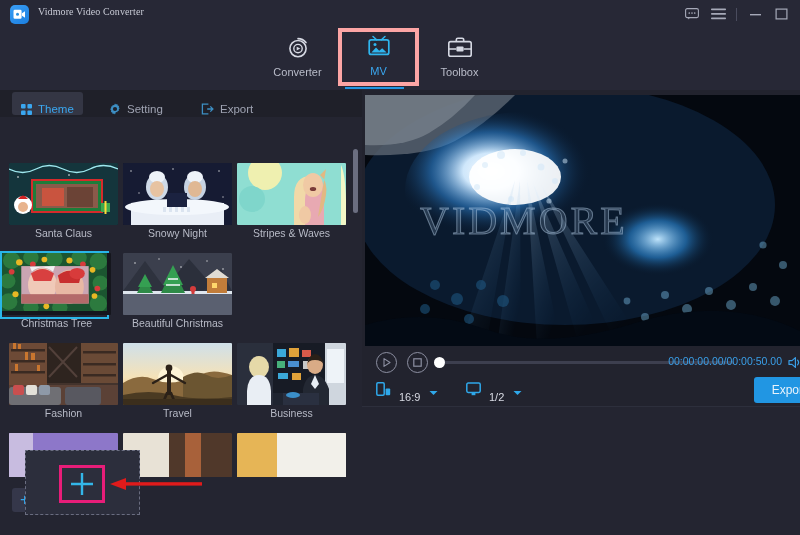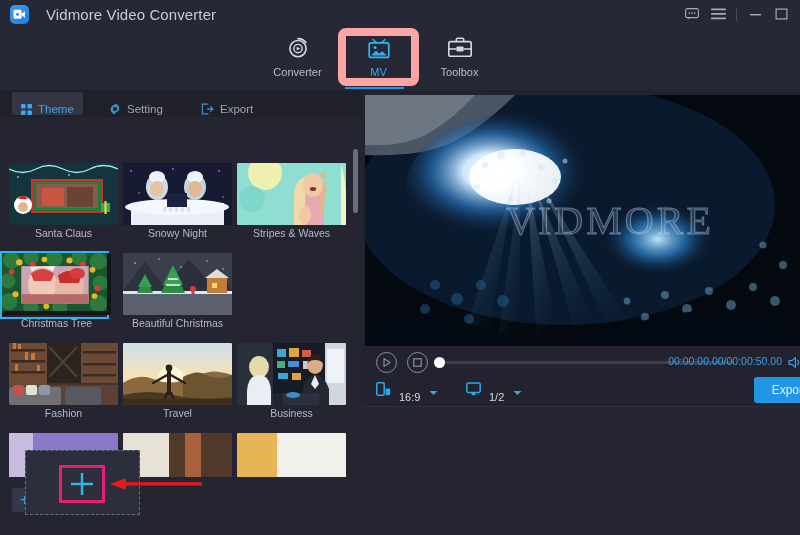--- a/index.html
+++ b/index.html
@@ -10,35 +10,35 @@
     color:#d5d7e0;
     -webkit-font-smoothing:antialiased;
   }
   #app{position:relative;width:800px;height:535px;background:#242531;}
 
   
   .titlebar{position:absolute;left:0;top:0;width:800px;height:28px;background:#272836;}
   .logo{position:absolute;left:10px;top:5px;width:19px;height:19px;border-radius:5px;
         background:linear-gradient(145deg,#3a9ef5,#1b7fe0);}
   .logo svg{position:absolute;left:3px;top:4px;}
-  .app-title{position:absolute;left:46px;top:6px;font-size:15px;color:#c9cbd6;letter-spacing:.1px;}
+  .app-title{position:absolute;left:38px;top:6px;font-size:10px;color:#c9cbd6;letter-spacing:.1px;font-family:Liberation Serif, serif;}
   .win-btns{position:absolute;right:6px;top:0;height:28px;display:flex;align-items:center;gap:0px;}
   .wb{width:26px;height:28px;display:flex;align-items:center;justify-content:center;cursor:pointer;}
   .wb svg{display:block;}
   .wsep{width:1px;height:13px;background:#4a4c5e;margin:0 5px;}
 
   
   .mainnav{position:absolute;left:0;top:28px;width:800px;height:62px;background:#272836;}
   .navwrap{position:absolute;left:257px;top:0;display:flex;}
   .navitem{width:81px;height:58px;display:flex;flex-direction:column;align-items:center;
            justify-content:flex-start;padding-top:5px;cursor:pointer;box-sizing:border-box;}
   .navitem .ico{height:30px;display:flex;align-items:center;justify-content:center;}
   .navitem .lbl{font-size:11px;color:#b9bcc9;margin-top:3px;}
   .navitem.active .lbl{color:#3aa7f0;}
-  .navitem.active{border:8px solid #fca5a5;border-radius:8px;padding-top:0;}
+  .navitem.active{border:4px solid #fca5a5;border-radius:0;padding-top:0;}
   .navunder{position:absolute;left:345px;top:87px;width:59px;height:2px;background:#2196e3;}
 
   
   .leftpanel{position:absolute;left:0;top:90px;width:362px;height:445px;background:#242531;}
   .subtabs{position:absolute;left:0;top:0;width:362px;height:27px;background:#1f2029;}
   .subtab{position:absolute;top:2px;height:23px;display:flex;align-items:flex-end;
           padding:0 9px;border-radius:3px;cursor:pointer;font-size:11.5px;color:#9fa3b2;box-sizing:border-box;}
   .subtab .sico{margin-right:6px;display:flex;align-items:center;}
   .subtab.active{background:#343644;color:#3aa7f0;}
   #tab-theme{left:12px;}
@@ -69,21 +69,21 @@
   .dropzone{position:absolute;left:25px;top:450px;width:115px;height:65px;
             border:1px dashed #6a6d80;background:#2c2e3c;box-sizing:border-box;}
   .dzhl{position:absolute;left:59px;top:465px;width:46px;height:38px;border:3px solid #e81d79;box-sizing:border-box;}
   .dzplus{position:absolute;left:68px;top:472px;width:28px;height:24px;}
   .arrow{position:absolute;left:110px;top:476px;width:92px;height:16px;}
 
   
   .preview{position:absolute;left:362px;top:90px;width:438px;height:445px;background:#22232e;}
   .video{position:absolute;left:3px;top:5px;width:435px;height:251px;overflow:hidden;background:#05080f;}
   .vidtext{position:absolute;left:0;top:0;width:435px;height:251px;display:flex;
-           align-items:center;justify-content:center;}
+           align-items:center;justify-content:flex-start;}
   .vidtext span{font-size:40px;letter-spacing:3px;color:rgba(175,205,235,.17);
                 -webkit-text-stroke:1px rgba(190,215,240,.45);font-family:"Liberation Serif",serif;
                 padding-left:55px;}
 
   .vctrl{position:absolute;left:362px;top:346px;width:438px;height:60px;background:#22232e;}
   .pbtn{position:absolute;top:6px;width:21px;height:21px;border:1.5px solid #8d90a2;border-radius:50%;
         display:flex;align-items:center;justify-content:center;cursor:pointer;box-sizing:border-box;}
   #btn-play{left:14px;}
   #btn-stop{left:45px;}
   .seek{position:absolute;left:77px;top:15px;width:295px;height:3px;background:#3d3f4f;border-radius:2px;cursor:pointer;}

